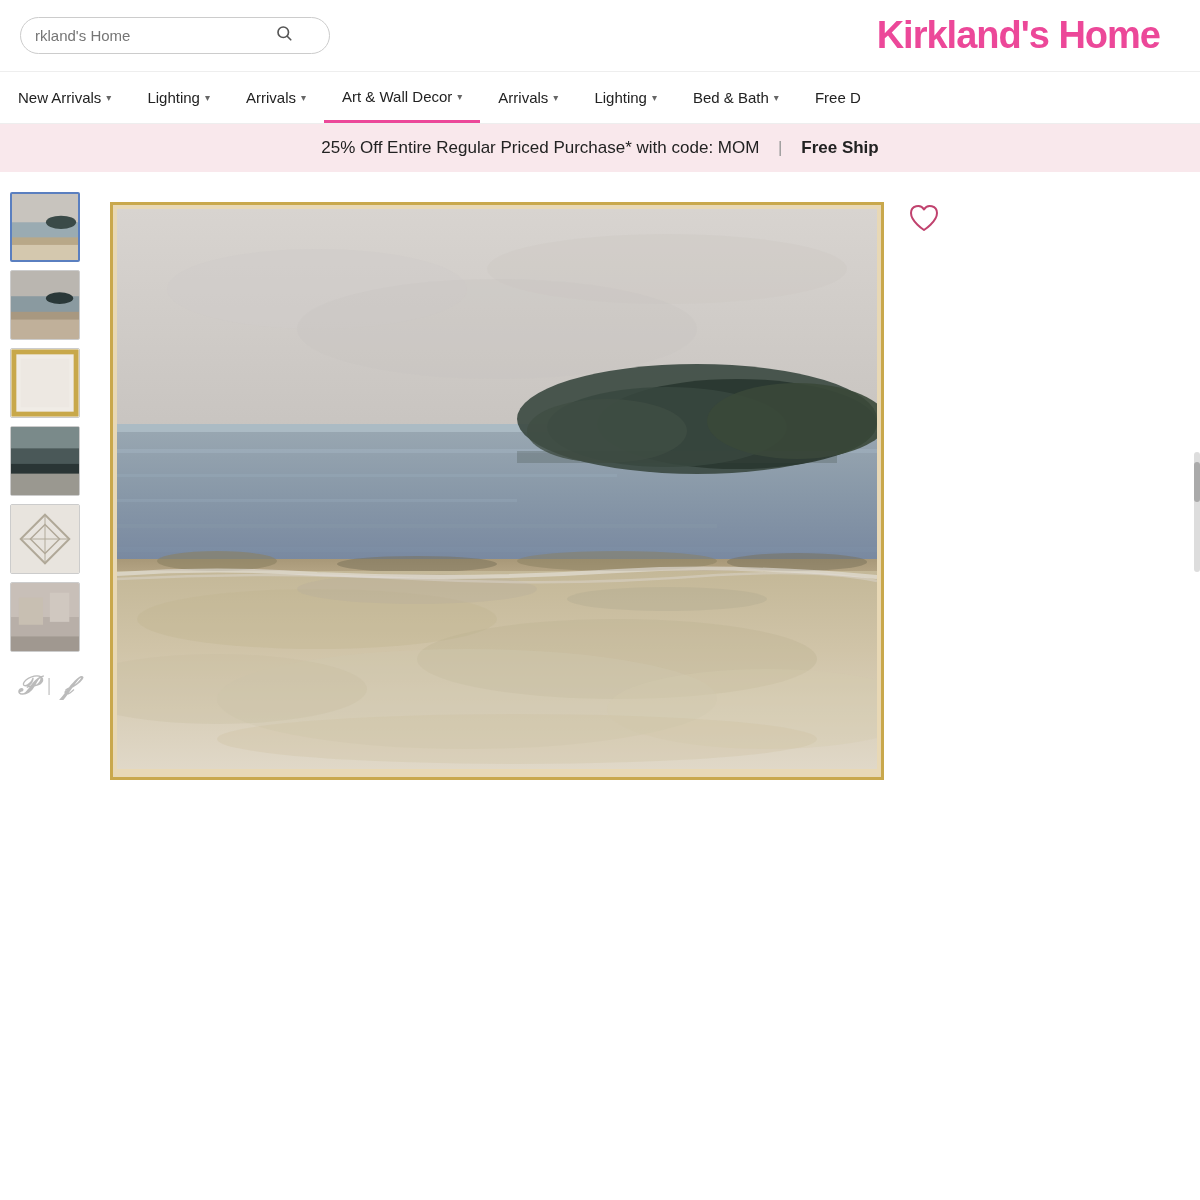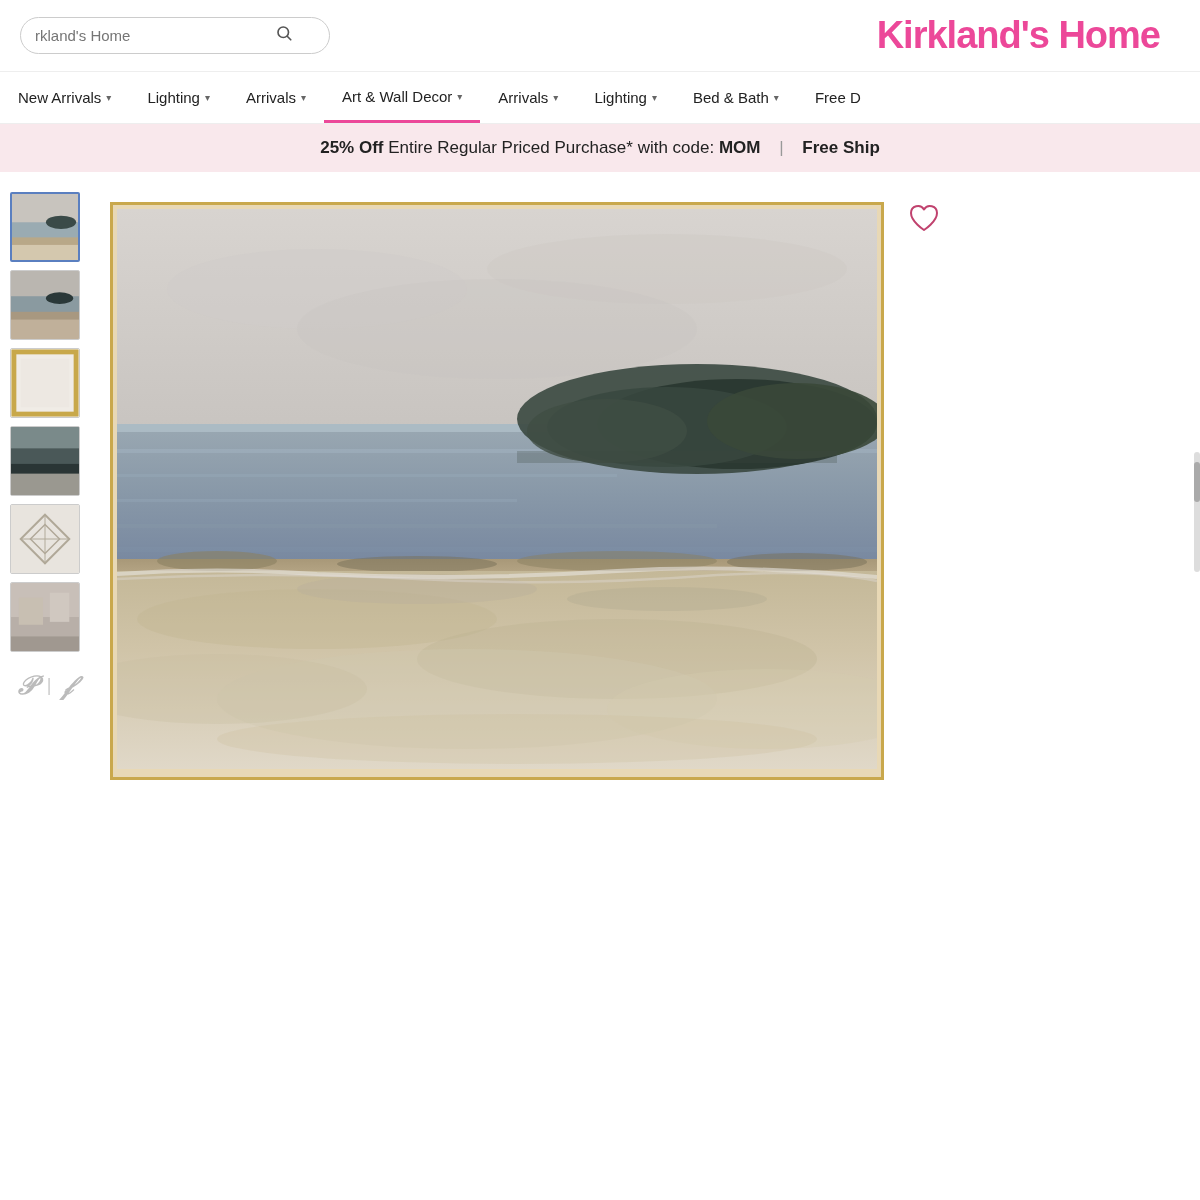--- a/index.html
+++ b/index.html
@@ -85,24 +85,24 @@
     .promo-banner {
       background: #f9e8ec;
       text-align: center;
       padding: 14px 20px;
       font-size: 17px;
       color: #222;
       white-space: nowrap;
       overflow: hidden;
     }
     .promo-banner strong {
-      font-weight: 700;
+      font-weight: 400;
     }
     .promo-banner .code {
-      font-weight: 700;
+      font-weight: 400;
     }
     .promo-divider {
       margin: 0 14px;
       color: #999;
     }
     .promo-free {
       font-weight: 700;
       text-align: right;
     }
 

